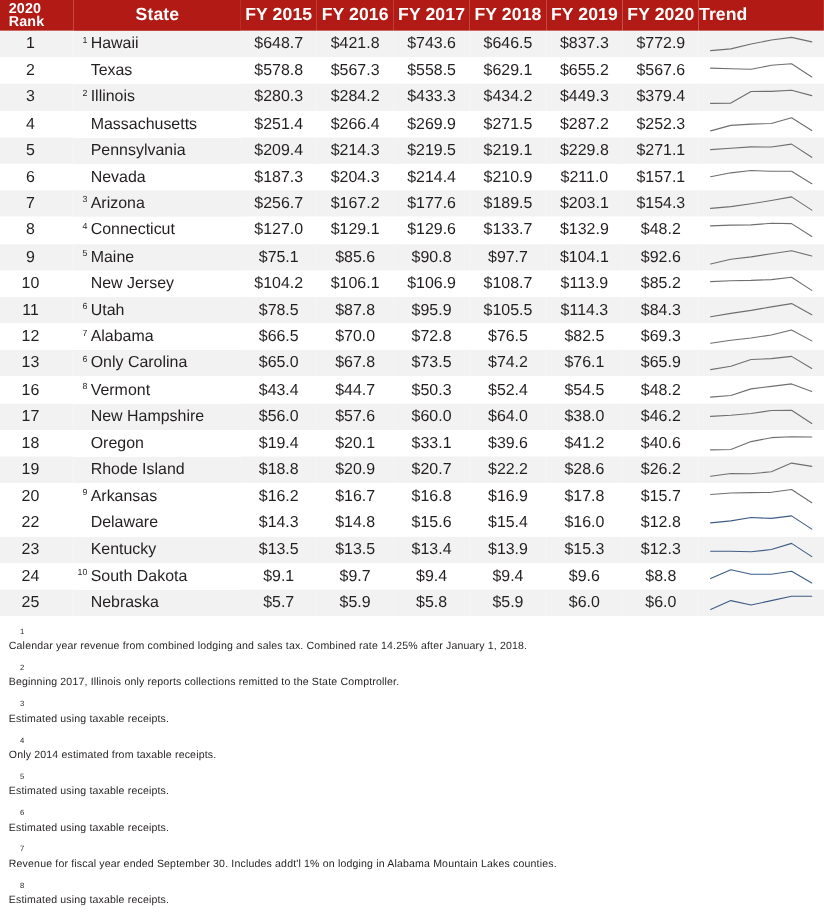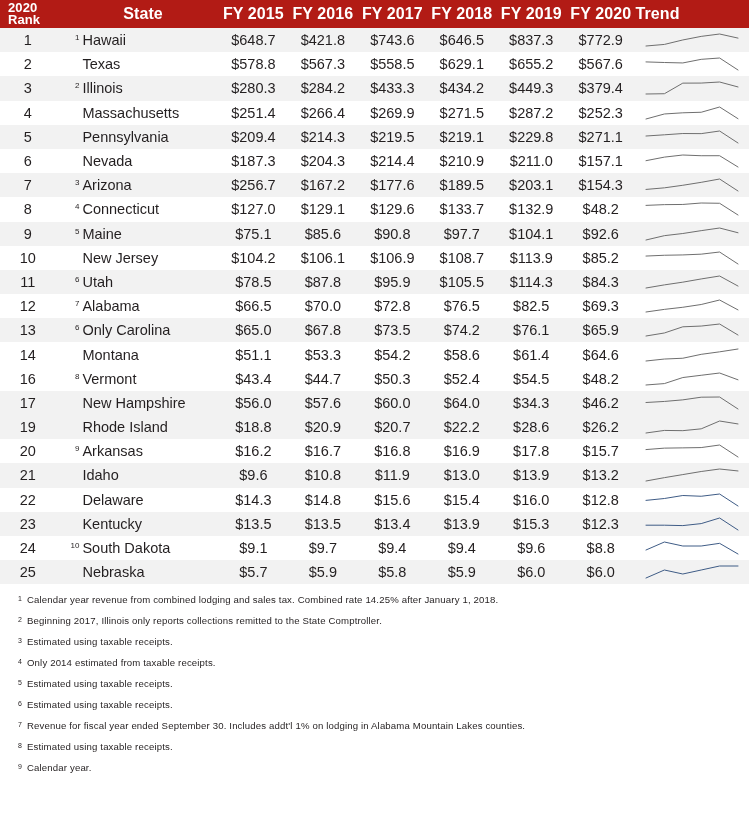--- a/index.html
+++ b/index.html
@@ -122,20 +122,21 @@
     padding: 6px 8px 0 8px;
     width: 733px;
   }
   .fn-row {
     display: flex;
     align-items: flex-start;
     margin-top: 9px;
     font-size: 9.6px;
     line-height: 12px;
     color: #231f20;
+    flex-direction: column;
   }
   .fn-row:first-child { margin-top: 4px; }
   .fn-num {
     font-size: 7px;
     width: 14px;
     min-width: 14px;
     text-align: right;
     padding-right: 5px;
     position: relative;
     top: -1px;
@@ -421,40 +422,20 @@
           <td class="c-val">$74.2</td>
           <td class="c-val">$76.1</td>
           <td class="c-val">$65.9</td>
           <td class="c-trend">
             <svg width="100" height="20" viewBox="0 0 100 20">
               <polyline fill="none" stroke="#6f6f6f" stroke-width="1" stroke-linejoin="round" stroke-linecap="round" points="4.00,16.00 22.40,12.97 40.80,6.81 59.20,6.05 77.60,4.00 96.00,15.03"></polyline>
             </svg>
           </td>
         </tr>
         <tr class="even">
-          <td class="c-rank">14</td>
-          <td class="c-state">
-            <span class="state-inner">
-              <span class="fn-sup"></span>
-              <span>Montana</span>
-            </span>
-          </td>
-          <td class="c-val">$51.1</td>
-          <td class="c-val">$53.3</td>
-          <td class="c-val">$54.2</td>
-          <td class="c-val">$58.6</td>
-          <td class="c-val">$61.4</td>
-          <td class="c-val">$64.6</td>
-          <td class="c-trend">
-            <svg width="100" height="20" viewBox="0 0 100 20">
-              <polyline fill="none" stroke="#6f6f6f" stroke-width="1" stroke-linejoin="round" stroke-linecap="round" points="4.00,16.00 22.40,14.04 40.80,13.24 59.20,9.33 77.60,6.84 96.00,4.00"></polyline>
-            </svg>
-          </td>
-        </tr>
-        <tr class="even">
           <td class="c-rank">16</td>
           <td class="c-state">
             <span class="state-inner">
               <span class="fn-sup">8</span>
               <span>Vermont</span>
             </span>
           </td>
           <td class="c-val">$43.4</td>
           <td class="c-val">$44.7</td>
           <td class="c-val">$50.3</td>
@@ -472,25 +453,45 @@
           <td class="c-state">
             <span class="state-inner">
               <span class="fn-sup"></span>
               <span>New Hampshire</span>
             </span>
           </td>
           <td class="c-val">$56.0</td>
           <td class="c-val">$57.6</td>
           <td class="c-val">$60.0</td>
           <td class="c-val">$64.0</td>
-          <td class="c-val">$34.3</td>
+          <td class="c-val">$38.0</td>
           <td class="c-val">$46.2</td>
           <td class="c-trend">
             <svg width="100" height="20" viewBox="0 0 100 20">
               <polyline fill="none" stroke="#6f6f6f" stroke-width="1" stroke-linejoin="round" stroke-linecap="round" points="4.00,9.50 22.40,8.44 40.80,6.85 59.20,4.20 77.60,4.00 96.00,16.00"></polyline>
+            </svg>
+          </td>
+        </tr>
+        <tr class="even">
+          <td class="c-rank">18</td>
+          <td class="c-state">
+            <span class="state-inner">
+              <span class="fn-sup"></span>
+              <span>Oregon</span>
+            </span>
+          </td>
+          <td class="c-val">$19.4</td>
+          <td class="c-val">$20.1</td>
+          <td class="c-val">$33.1</td>
+          <td class="c-val">$39.6</td>
+          <td class="c-val">$41.2</td>
+          <td class="c-val">$40.6</td>
+          <td class="c-trend">
+            <svg width="100" height="20" viewBox="0 0 100 20">
+              <polyline fill="none" stroke="#6f6f6f" stroke-width="1" stroke-linejoin="round" stroke-linecap="round" points="4.00,16.00 22.40,15.61 40.80,8.46 59.20,4.88 77.60,4.00 96.00,4.33"></polyline>
             </svg>
           </td>
         </tr>
         <tr class="odd">
           <td class="c-rank">19</td>
           <td class="c-state">
             <span class="state-inner">
               <span class="fn-sup"></span>
               <span>Rhode Island</span>
             </span>
@@ -520,40 +521,20 @@
           <td class="c-val">$16.8</td>
           <td class="c-val">$16.9</td>
           <td class="c-val">$17.8</td>
           <td class="c-val">$15.7</td>
           <td class="c-trend">
             <svg width="100" height="20" viewBox="0 0 100 20">
               <polyline fill="none" stroke="#6f6f6f" stroke-width="1" stroke-linejoin="round" stroke-linecap="round" points="4.00,8.57 22.40,7.14 40.80,6.86 59.20,6.57 77.60,4.00 96.00,16.00"></polyline>
             </svg>
           </td>
         </tr>
-        <tr class="odd">
-          <td class="c-rank">21</td>
-          <td class="c-state">
-            <span class="state-inner">
-              <span class="fn-sup"></span>
-              <span>Idaho</span>
-            </span>
-          </td>
-          <td class="c-val">$9.6</td>
-          <td class="c-val">$10.8</td>
-          <td class="c-val">$11.9</td>
-          <td class="c-val">$13.0</td>
-          <td class="c-val">$13.9</td>
-          <td class="c-val">$13.2</td>
-          <td class="c-trend">
-            <svg width="100" height="20" viewBox="0 0 100 20">
-              <polyline fill="none" stroke="#6f6f6f" stroke-width="1" stroke-linejoin="round" stroke-linecap="round" points="4.00,16.00 22.40,12.65 40.80,9.58 59.20,6.51 77.60,4.00 96.00,5.95"></polyline>
-            </svg>
-          </td>
-        </tr>
         <tr class="even">
           <td class="c-rank">22</td>
           <td class="c-state">
             <span class="state-inner">
               <span class="fn-sup"></span>
               <span>Delaware</span>
             </span>
           </td>
           <td class="c-val">$14.3</td>
           <td class="c-val">$14.8</td>

